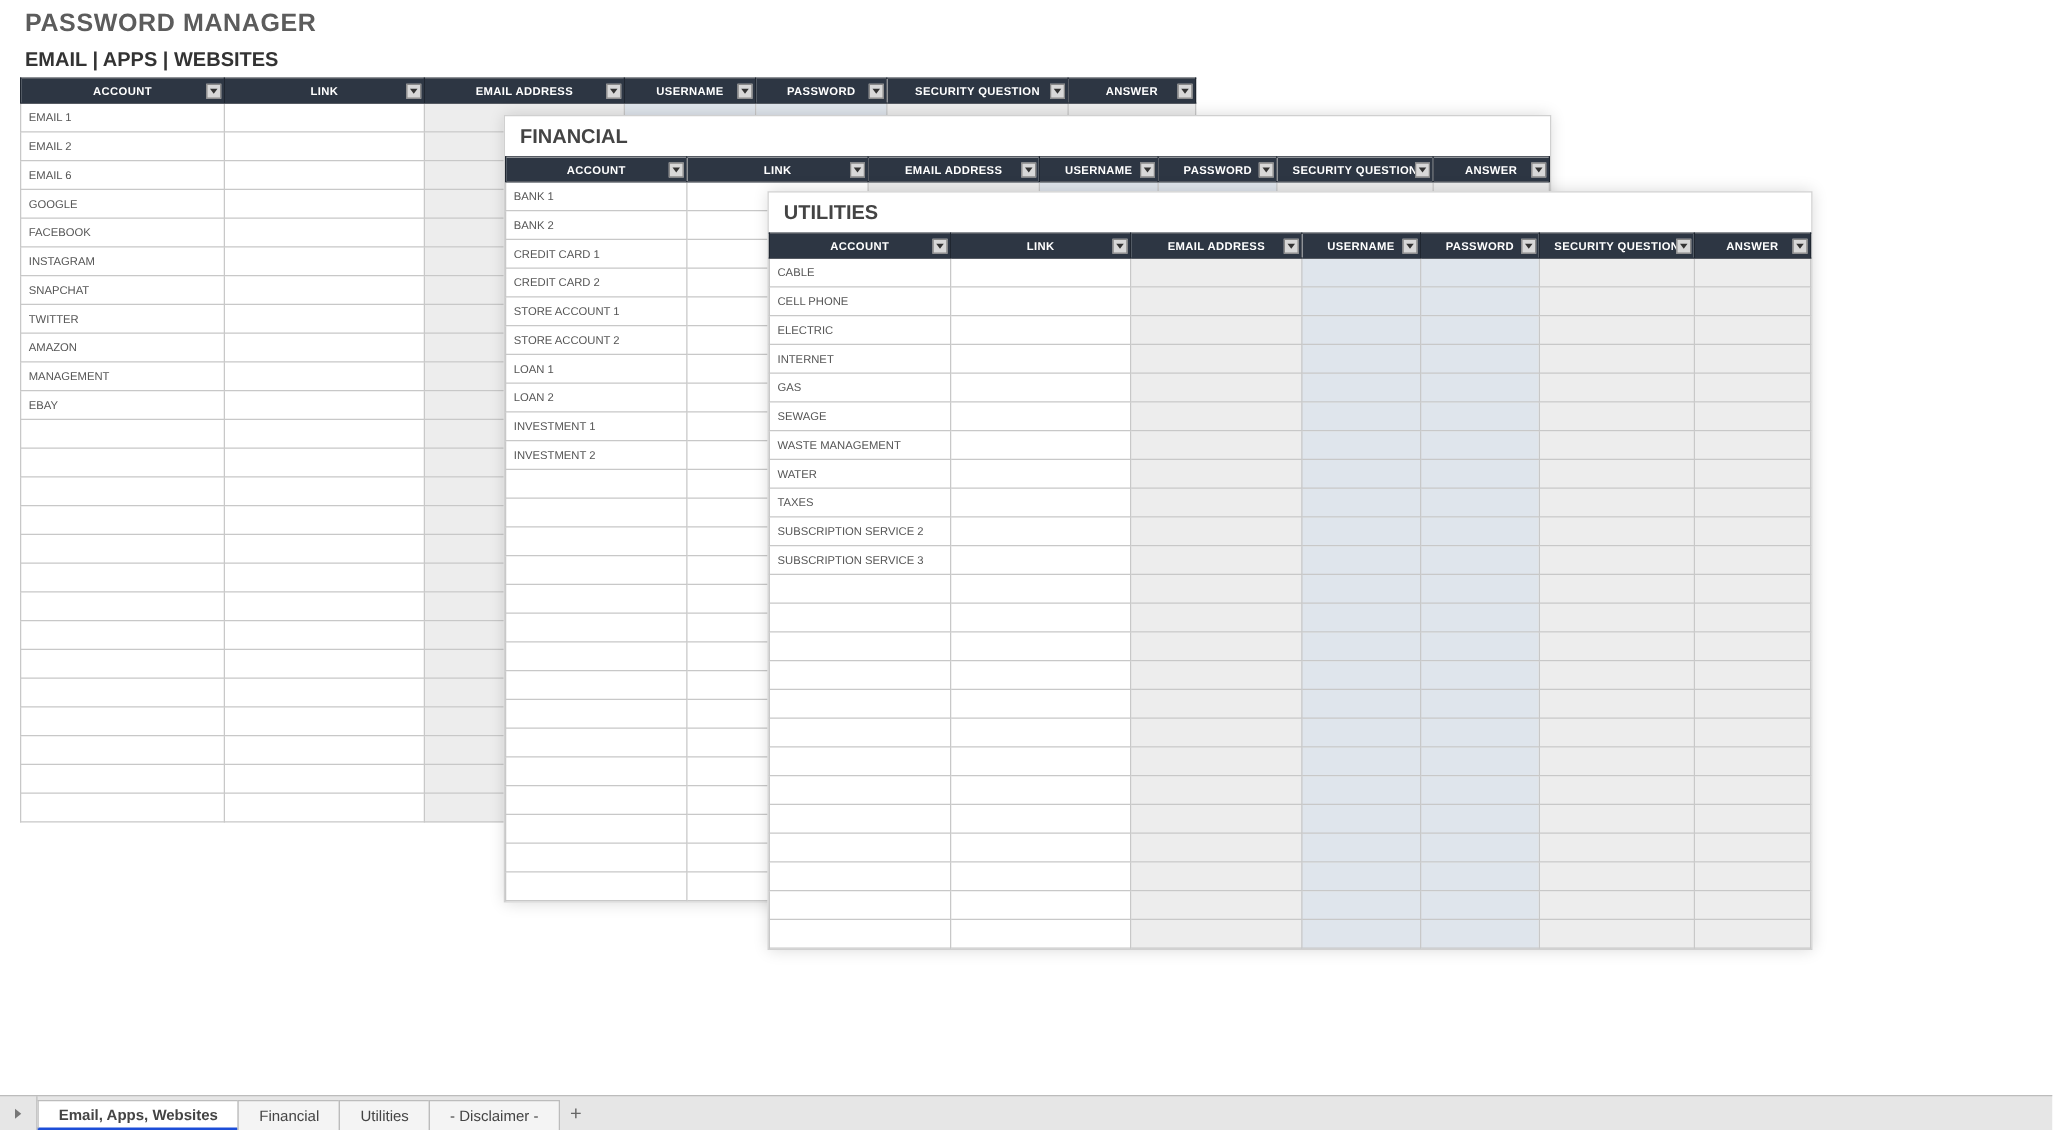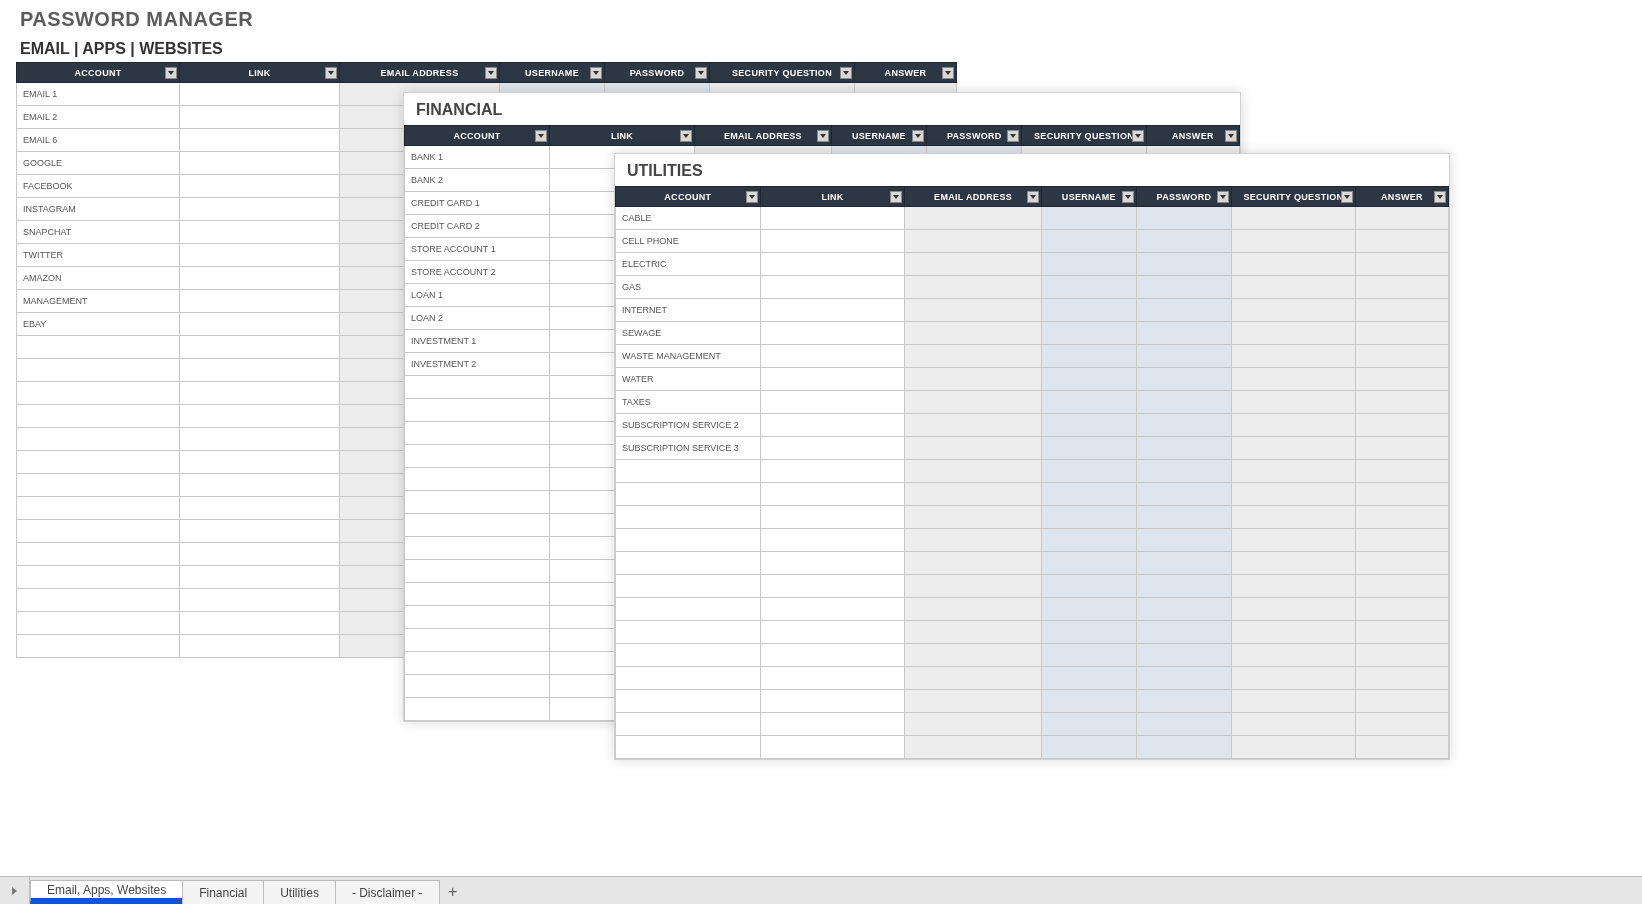--- a/index.html
+++ b/index.html
@@ -148,22 +148,22 @@
     border-bottom: none;
     font-size: 12px;
     color: #444;
     display: flex;
     align-items: center;
     cursor: pointer;
     margin-right: -1px;
   }
   .tab.active {
     background: #fff;
-    font-weight: 400;
-    border-bottom: 6px solid #1d4ed8;
+    font-weight: 700;
+    border-bottom: 2px solid #1d4ed8;
   }
   .tab-add {
     width: 28px;
     height: 24px;
     display: flex;
     align-items: center;
     justify-content: center;
     font-size: 16px;
     color: #666;
     cursor: pointer;
@@ -732,30 +732,30 @@
         <tr>
           <td class="account-cell">ELECTRIC</td>
           <td></td>
           <td class="shade-light"></td>
           <td class="shade-blue"></td>
           <td class="shade-blue"></td>
           <td class="shade-light"></td>
           <td class="shade-light"></td>
         </tr>
         <tr>
+          <td class="account-cell">INTERNET</td>
+          <td></td>
+          <td class="shade-light"></td>
+          <td class="shade-blue"></td>
+          <td class="shade-blue"></td>
+          <td class="shade-light"></td>
+          <td class="shade-light"></td>
+        </tr>
+        <tr>
           <td class="account-cell">GAS</td>
-          <td></td>
-          <td class="shade-light"></td>
-          <td class="shade-blue"></td>
-          <td class="shade-blue"></td>
-          <td class="shade-light"></td>
-          <td class="shade-light"></td>
-        </tr>
-        <tr>
-          <td class="account-cell">INTERNET</td>
           <td></td>
           <td class="shade-light"></td>
           <td class="shade-blue"></td>
           <td class="shade-blue"></td>
           <td class="shade-light"></td>
           <td class="shade-light"></td>
         </tr>
         <tr>
           <td class="account-cell">SEWAGE</td>
           <td></td>

